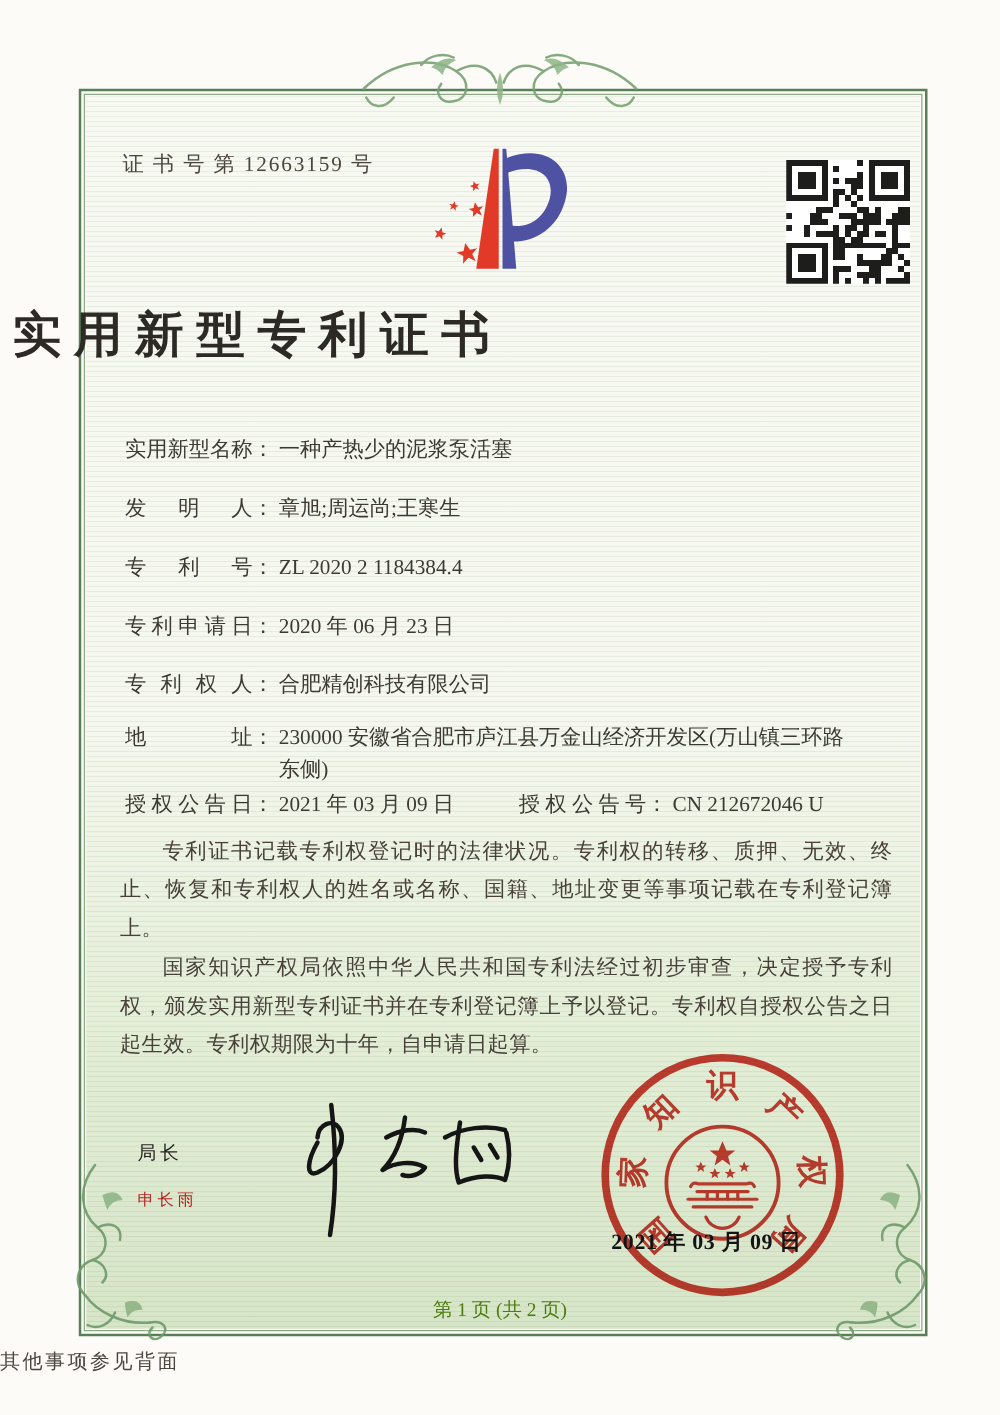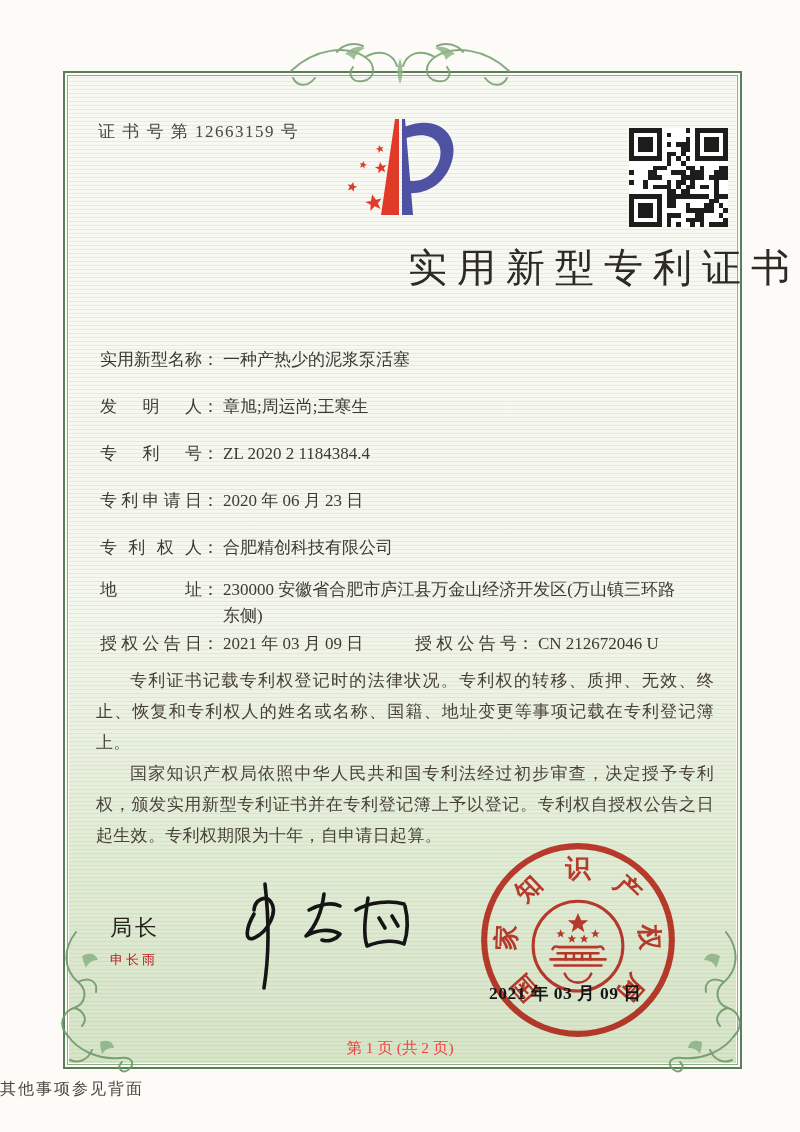--- a/index.html
+++ b/index.html
@@ -22,44 +22,44 @@
   .orn-top{left:285px;top:38px;width:230px;height:58px;}
   .orn-bl{left:48px;top:930px;width:96px;height:148px;}
   .orn-br{left:658px;top:930px;width:96px;height:148px;transform:scaleX(-1);}
   
   .cert-number{position:absolute;left:98px;top:120px;z-index:2;
     font-size:17px;letter-spacing:1.5px;color:#4b463e;}
   .logo{position:absolute;left:334px;top:110px;width:134px;height:128px;z-index:2;}
   .qr{position:absolute;left:629px;top:128px;width:99px;height:99px;z-index:2;background:#fff;}
   .qr svg{width:100%;height:100%;fill:#1d1d1b;shape-rendering:crispEdges;display:block;}
   .title{position:absolute;left:0;right:0;top:241px;margin:0;z-index:2;
-    text-align:right;font-size:39px;font-weight:400;letter-spacing:10px;text-indent:10px;color:#2d2a26;}
+    text-align:left;font-size:39px;font-weight:700;letter-spacing:10px;text-indent:10px;color:#2d2a26;}
   
   .frow{position:absolute;left:100px;width:612px;z-index:2;
     font-size:17px;line-height:26px;color:#3d3933;}
   .flabel{display:inline-block;width:102px;text-align:justify;text-align-last:justify;vertical-align:top;}
   .fcolon{vertical-align:top;}
   .fvalue{margin-left:4px;vertical-align:top;}
   .fvalue.wrap{display:inline-block;width:466px;}
   .fpair2{position:absolute;left:315px;top:0;white-space:nowrap;}
   
   .paras{position:absolute;left:96px;top:665px;width:618px;z-index:2;
     font-size:17px;line-height:31px;color:#48413a;letter-spacing:0.3px;text-align:justify;}
   .paras p{margin:0;text-indent:2em;}
   
-  .officer-title{position:absolute;left:110px;top:913px;z-index:2;font-size:22px;letter-spacing:3px;color:#26231f;font-family:"Liberation Sans","DejaVu Sans",sans-serif;}
+  .officer-title{position:absolute;left:110px;top:913px;z-index:2;font-size:15px;letter-spacing:3px;color:#26231f;font-family:"Liberation Sans","DejaVu Sans",sans-serif;}
   .officer-name{position:absolute;left:110px;top:951px;z-index:2;font-size:13px;letter-spacing:3px;color:#b91c1c;font-family:"Liberation Sans","DejaVu Sans",sans-serif;}
   .signature{position:absolute;left:224px;top:876px;width:205px;height:118px;z-index:3;}
   
   .seal{position:absolute;left:476px;top:838px;width:204px;height:204px;z-index:4;opacity:0.93;mix-blend-mode:multiply;}
   .seal text{font-family:"Liberation Serif","DejaVu Serif",serif;font-weight:700;}
   .seal-date{position:absolute;left:489px;top:981px;z-index:5;
     font-size:17.5px;font-weight:700;letter-spacing:0.5px;color:#141414;}
   
-  .page-info{position:absolute;left:0;right:0;top:1038px;z-index:2;text-align:center;font-size:15.5px;color:#ef4444;}
+  .page-info{position:absolute;left:0;right:0;top:1038px;z-index:2;text-align:center;font-size:15.5px;color:#4d7c0f;}
   .back-note{position:absolute;left:0;right:0;top:1079px;z-index:2;text-align:left;font-size:16px;letter-spacing:2px;color:#4b463e;}
 </style>
 </head>
 <body>
 
 <div class="page">
 
   <div class="frame">
     <div class="bg"></div>
   </div>

